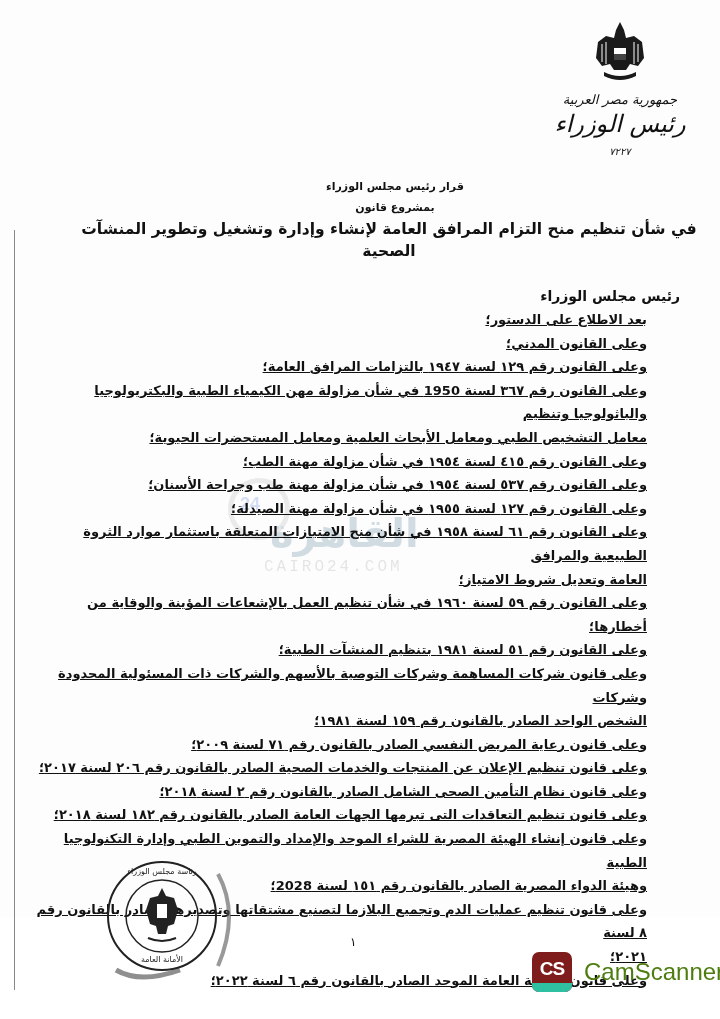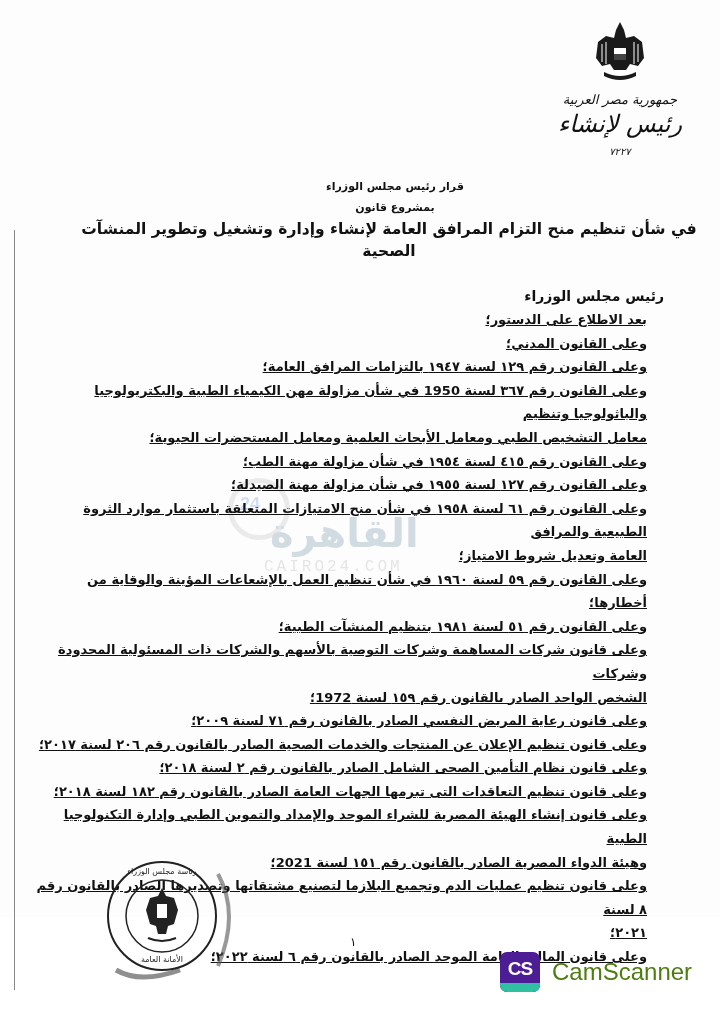--- a/index.html
+++ b/index.html
@@ -81,21 +81,21 @@
       direction: rtl;
       text-align: right;
       font-family: "DejaVu Sans", sans-serif;
       font-size: 13px;
       font-weight: bold;
     }
     .speaker {
       font-size: 14px;
       font-weight: bold;
       line-height: 24px;
-      margin-right: 16px;
+      margin-right: 0;
     }
     .clauses {
       margin-right: 33px;
     }
     .clause {
       line-height: 23.6px;
       margin: 0;
       text-decoration: underline;
     }
     .clause .cont { display: block; }
@@ -155,26 +155,27 @@
     .camscanner {
       position: absolute;
       left: 500px; top: 951px;
       height: 42px;
       display: flex;
       align-items: center;
     }
     .cs-logo {
       width: 40px; height: 40px;
       border-radius: 7px;
-      background: #4c1d95;
+      background: #7f1d1d;
       position: relative;
       overflow: hidden;
       display: flex;
       align-items: center;
       justify-content: center;
+      margin-left: 32px;
     }
     .cs-logo::after {
       content: "";
       position: absolute;
       left: 0; bottom: 0;
       width: 40px; height: 9px;
       background: #2fc0a2;
     }
     .cs-logo span {
       color: #fff;
@@ -204,21 +205,21 @@
         <path d="M28 2 L24 10 L22 18 L14 16 L6 22 L4 38 L10 46 L18 44 L22 50 L34 50 L38 44 L46 46 L52 38 L50 22 L42 16 L34 18 L32 10 Z" fill="#1a1a1a"></path>
         <rect x="22" y="22" width="12" height="18" fill="#fff"></rect>
         <rect x="22" y="22" width="12" height="6" fill="#1a1a1a"></rect>
         <rect x="22" y="34" width="12" height="6" fill="#444"></rect>
         <path d="M12 52 Q28 60 44 52 L44 56 Q28 64 12 56 Z" fill="#1a1a1a"></path>
         <path d="M10 24 L10 42 M14 22 L14 44 M42 22 L42 44 M46 24 L46 42" stroke="#fff" stroke-width="1"></path>
       </svg>
     </div>
     <div class="republic">جمهورية مصر العربية</div>
     <div class="pm-sign">
-      <span>رئيس لإنشاء</span>
+      <span>رئيس الوزراء</span>
       <span class="digits">٧٢٢٧</span>
     </div>
   </div>
 
   <div class="title-block">
     <div class="title-line1">قرار رئيس مجلس الوزراء</div>
     <div class="title-line2">بمشروع قانون</div>
     <div class="title-line3">في شأن تنظيم منح التزام المرافق العامة لإنشاء وإدارة وتشغيل وتطوير المنشآت الصحية</div>
   </div>
 
@@ -230,30 +231,31 @@
   </div>
 
   <div class="body-text">
     <div class="speaker">رئيس مجلس الوزراء</div>
     <div class="clauses">
       <p class="clause"><span>بعد الاطلاع على الدستور؛</span></p>
       <p class="clause"><span>وعلى القانون المدني؛</span></p>
       <p class="clause"><span>وعلى القانون رقم ١٢٩ لسنة ١٩٤٧ بالتزامات المرافق العامة؛</span></p>
       <p class="clause" style="margin-right:-33px;padding-right:33px;"><span>وعلى القانون رقم ٣٦٧ لسنة 1950 في شأن مزاولة مهن الكيمياء الطبية والبكتريولوجيا والباثولوجيا وتنظيم</span><span class="cont">معامل التشخيص الطبي ومعامل الأبحاث العلمية ومعامل المستحضرات الحيوية؛</span></p>
       <p class="clause"><span>وعلى القانون رقم ٤١٥ لسنة ١٩٥٤ في شأن مزاولة مهنة الطب؛</span></p>
+      <p class="clause"><span>وعلى القانون رقم ٥٣٧ لسنة ١٩٥٤ في شأن مزاولة مهنة طب وجراحة الأسنان؛</span></p>
       <p class="clause"><span>وعلى القانون رقم ١٢٧ لسنة ١٩٥٥ في شأن مزاولة مهنة الصيدلة؛</span></p>
       <p class="clause"><span>وعلى القانون رقم ٦١ لسنة ١٩٥٨ في شأن منح الامتيازات المتعلقة باستثمار موارد الثروة الطبيعية والمرافق</span><span class="cont">العامة وتعديل شروط الامتياز؛</span></p>
       <p class="clause"><span>وعلى القانون رقم ٥٩ لسنة ١٩٦٠ في شأن تنظيم العمل بالإشعاعات المؤينة والوقاية من أخطارها؛</span></p>
       <p class="clause"><span>وعلى القانون رقم ٥١ لسنة ١٩٨١ بتنظيم المنشآت الطبية؛</span></p>
-      <p class="clause"><span>وعلى قانون شركات المساهمة وشركات التوصية بالأسهم والشركات ذات المسئولية المحدودة وشركات</span><span class="cont">الشخص الواحد الصادر بالقانون رقم ١٥٩ لسنة 1972؛</span></p>
+      <p class="clause"><span>وعلى قانون شركات المساهمة وشركات التوصية بالأسهم والشركات ذات المسئولية المحدودة وشركات</span><span class="cont">الشخص الواحد الصادر بالقانون رقم ١٥٩ لسنة ١٩٨١؛</span></p>
       <p class="clause"><span>وعلى قانون رعاية المريض النفسي الصادر بالقانون رقم ٧١ لسنة ٢٠٠٩؛</span></p>
       <p class="clause"><span>وعلى قانون تنظيم الإعلان عن المنتجات والخدمات الصحية الصادر بالقانون رقم ٢٠٦ لسنة ٢٠١٧؛</span></p>
       <p class="clause"><span>وعلى قانون نظام التأمين الصحى الشامل الصادر بالقانون رقم ٢ لسنة ٢٠١٨؛</span></p>
       <p class="clause"><span>وعلى قانون تنظيم التعاقدات التى تبرمها الجهات العامة الصادر بالقانون رقم ١٨٢ لسنة ٢٠١٨؛</span></p>
-      <p class="clause"><span>وعلى قانون إنشاء الهيئة المصرية للشراء الموحد والإمداد والتموين الطبي وإدارة التكنولوجيا الطبية</span><span class="cont">وهيئة الدواء المصرية الصادر بالقانون رقم ١٥١ لسنة 2021؛</span></p>
+      <p class="clause"><span>وعلى قانون إنشاء الهيئة المصرية للشراء الموحد والإمداد والتموين الطبي وإدارة التكنولوجيا الطبية</span><span class="cont">وهيئة الدواء المصرية الصادر بالقانون رقم ١٥١ لسنة 2028؛</span></p>
       <p class="clause"><span>وعلى قانون تنظيم عمليات الدم وتجميع البلازما لتصنيع مشتقاتها وتصديرها الصادر بالقانون رقم ٨ لسنة</span><span class="cont">٢٠٢١؛</span></p>
       <p class="clause"><span>وعلى قانون المالية العامة الموحد الصادر بالقانون رقم ٦ لسنة ٢٠٢٢؛</span></p>
       <p class="clause"></p>
     </div>
   </div>
 
   <div class="seal">
     <svg viewBox="0 0 140 130">
       <circle cx="62" cy="62" r="54" fill="none" stroke="#222" stroke-width="2"></circle>
       <circle cx="62" cy="62" r="36" fill="none" stroke="#222" stroke-width="1.5"></circle>

